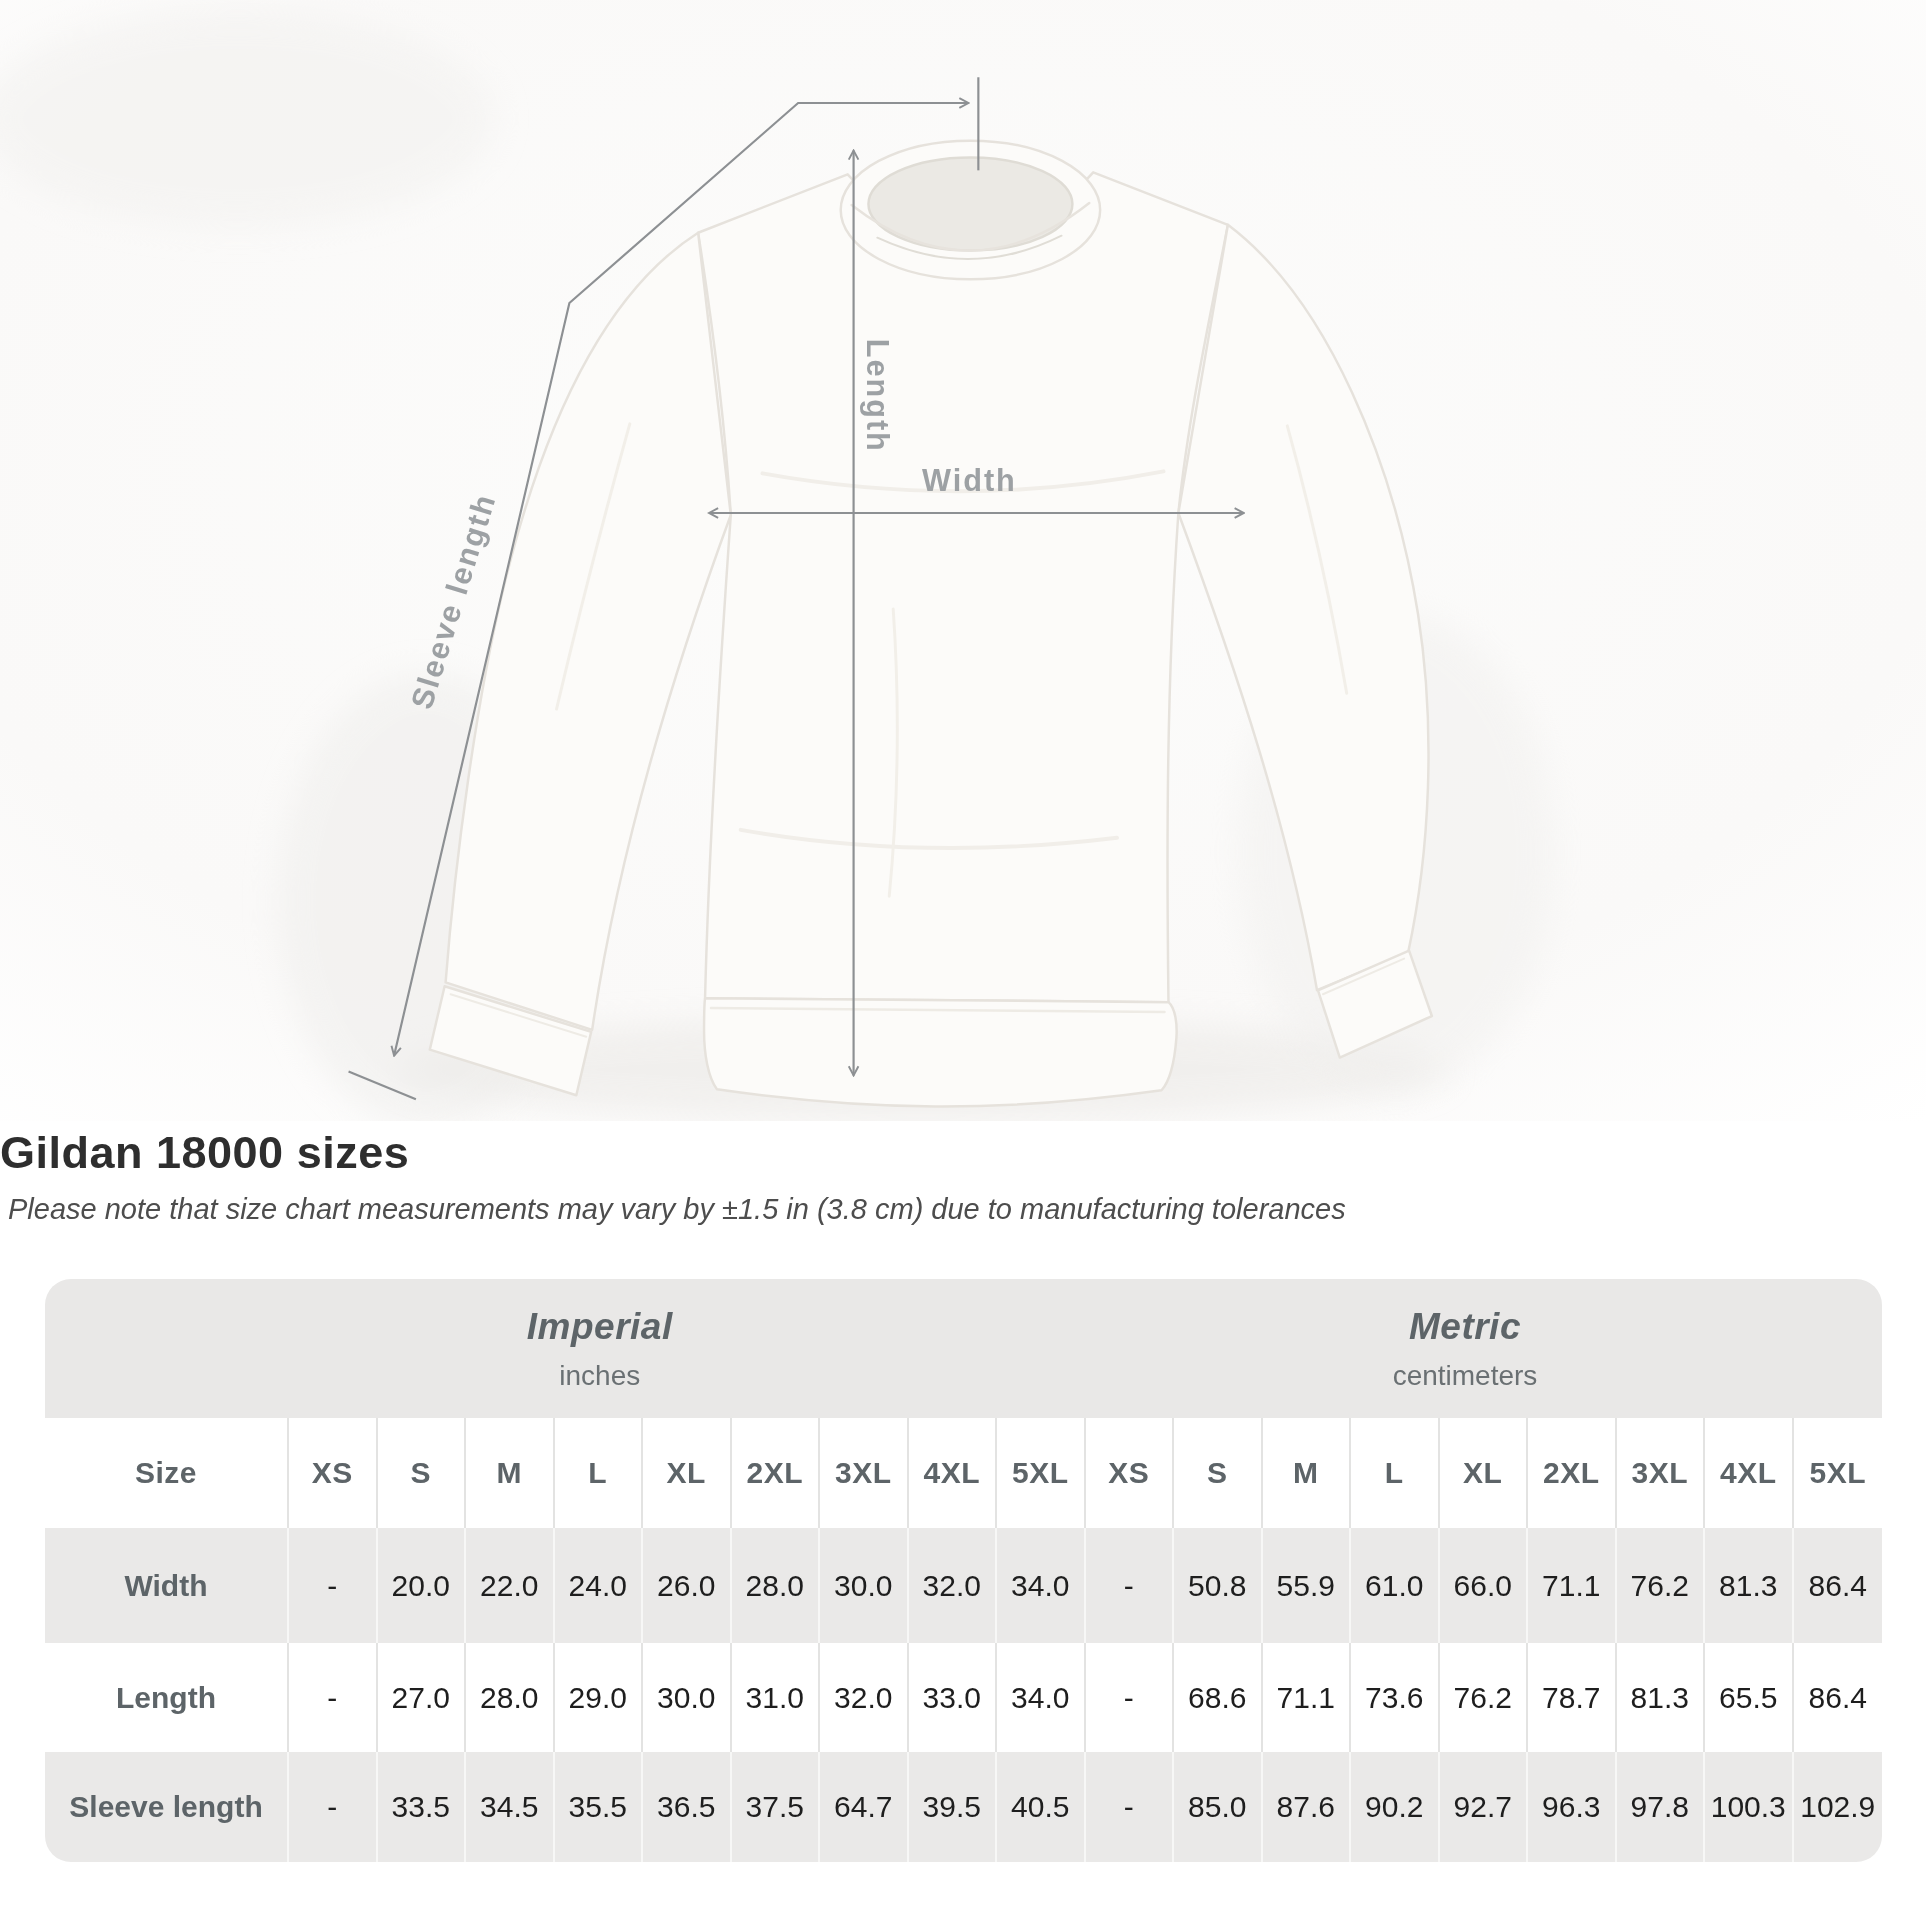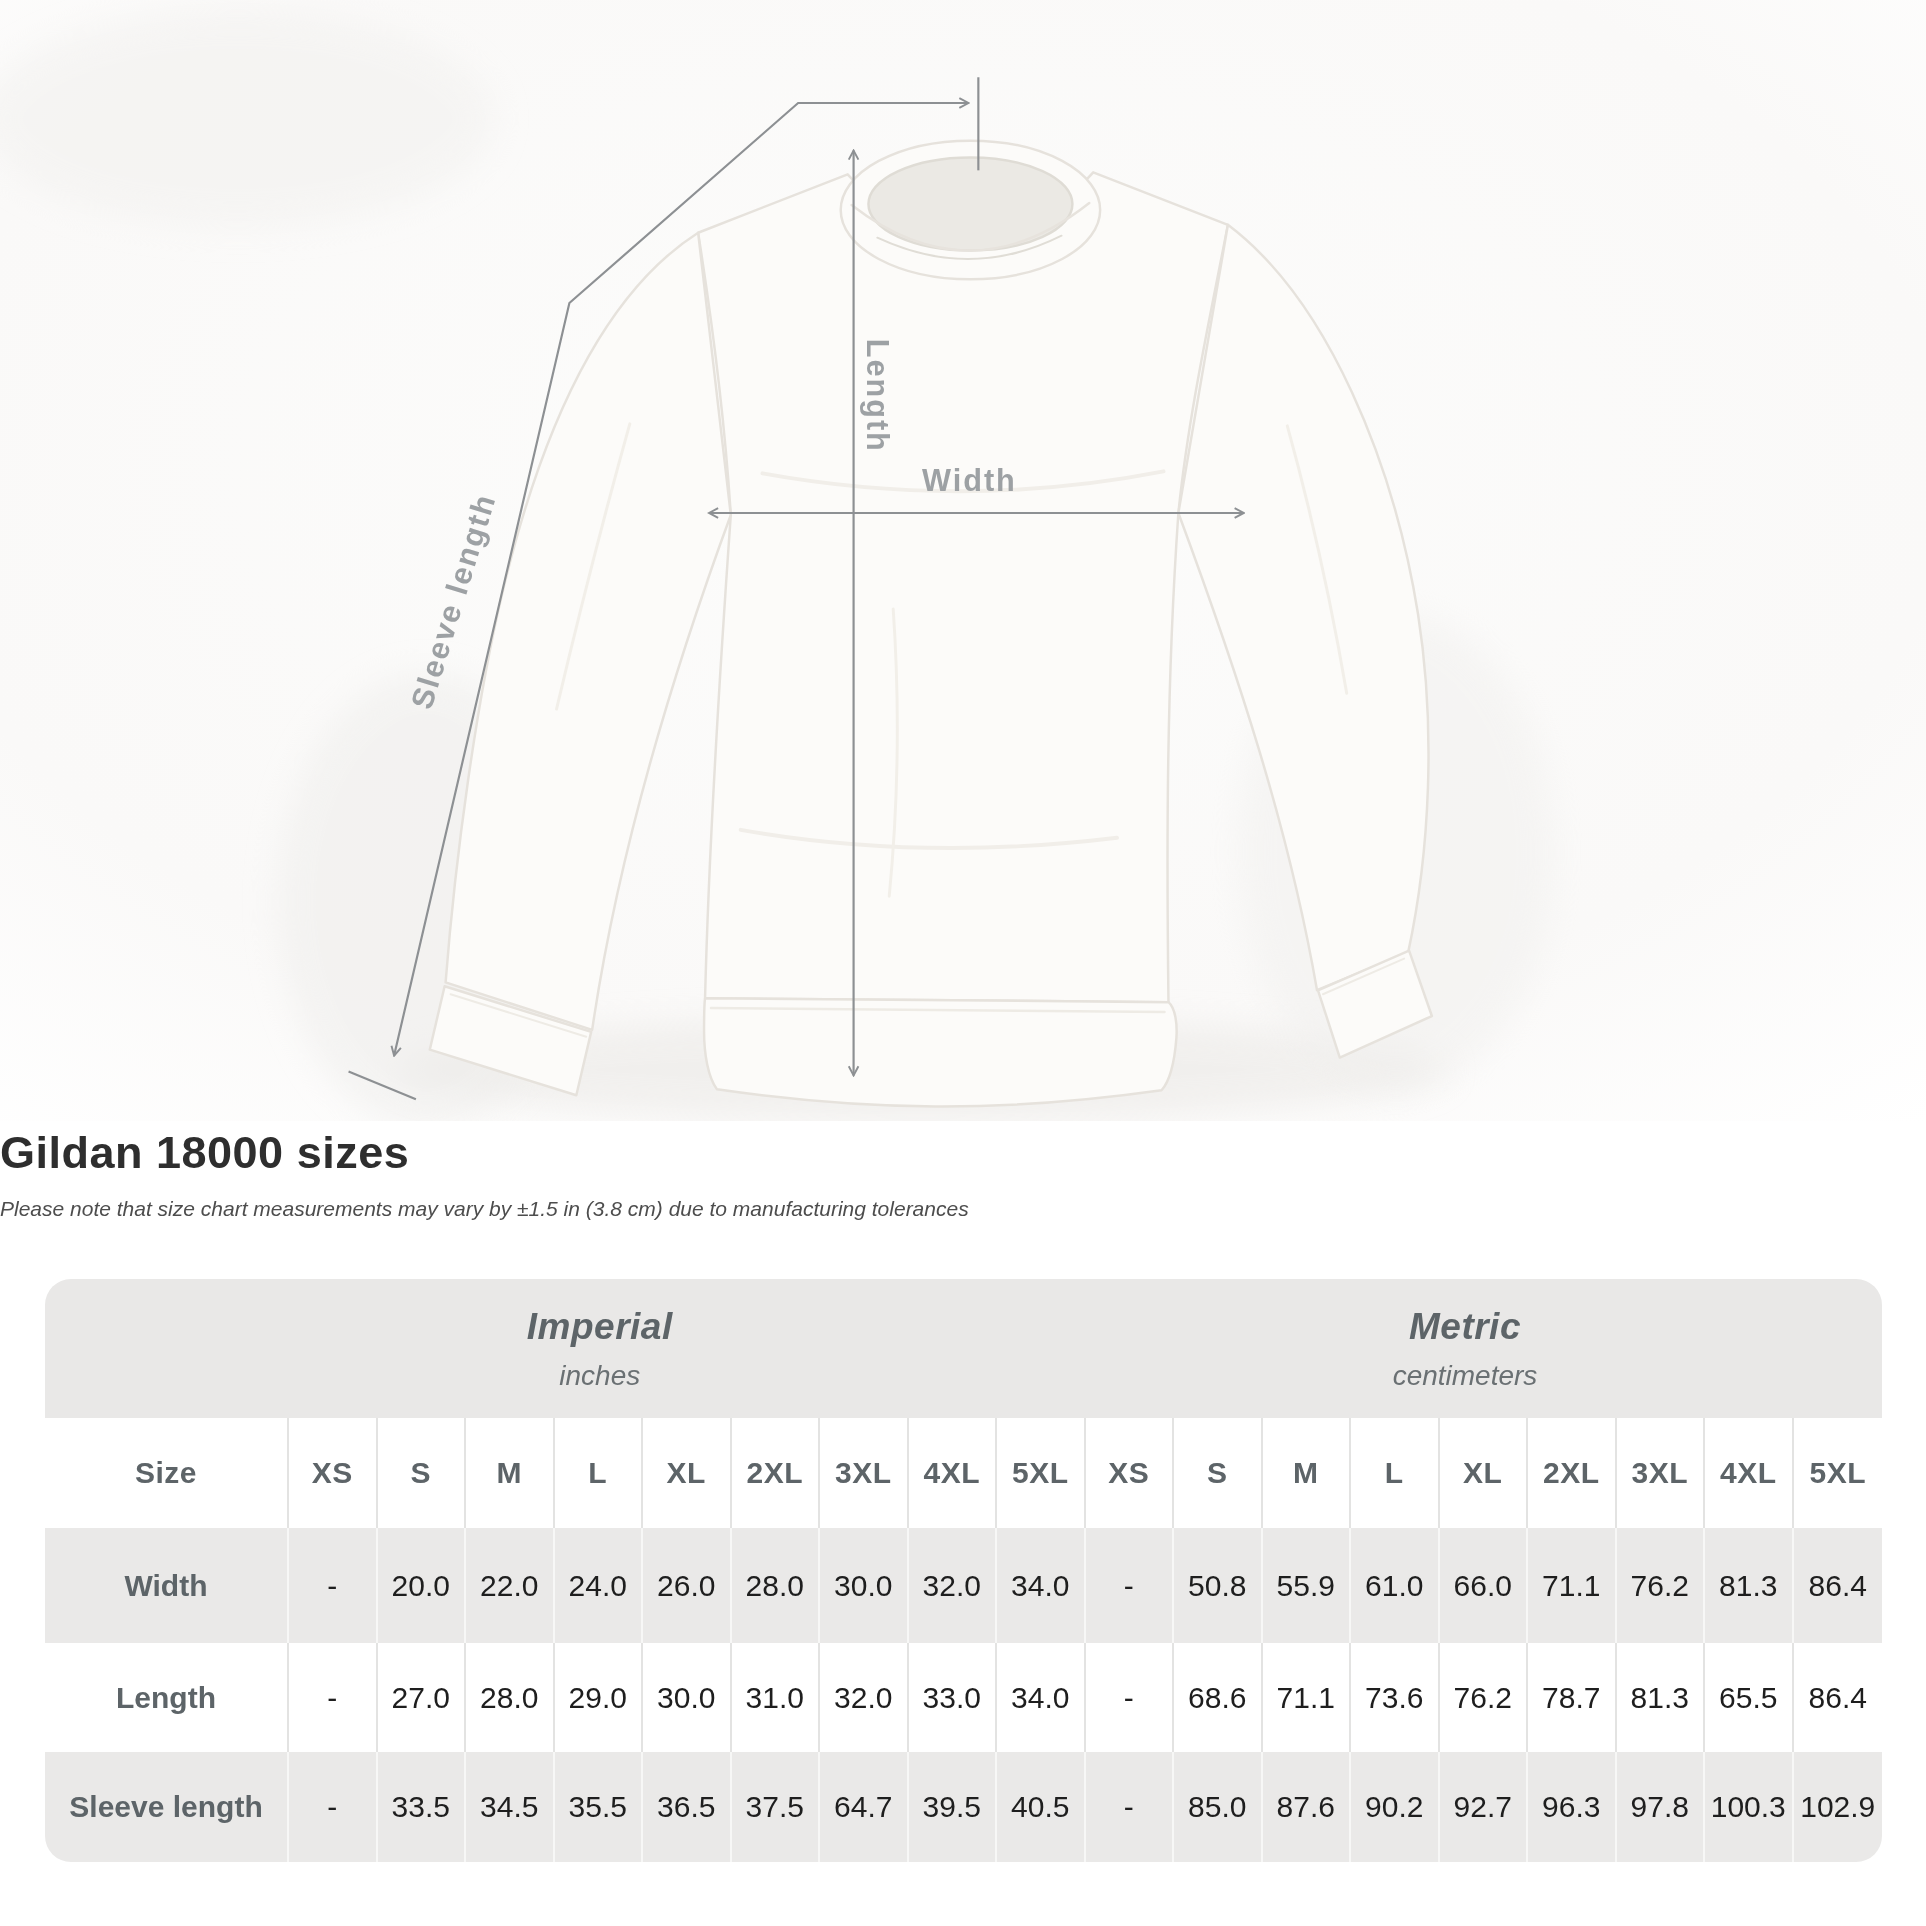--- a/index.html
+++ b/index.html
@@ -8,31 +8,31 @@
 
   
   .figure { width:1927px; height:1121px; }
   .figure svg { display:block; }
   .ann-label { font-family:"Liberation Sans", sans-serif; font-size:31px; font-weight:bold;
                fill:#9da1a4; letter-spacing:2px; }
 
   
   .title-block { margin-top:6px; }
   .title-block h1 { margin:0; font-size:45px; line-height:51px; font-weight:bold; color:#2e2e2e; letter-spacing:0.5px; }
-  .subtitle { margin:14px 0 0 0; font-size:21px; line-height:34px; font-style:italic; color:#4d4d4d; }
+  .subtitle { margin:14px 0 0 0; font-size:29px; line-height:34px; font-style:italic; color:#4d4d4d;padding-left:8px; }
 
   
   .table-wrap { margin:53px 45px 0 45px; }
   .band { position:relative; height:139px; background:#e9e8e7; border-radius:26px 26px 0 0; }
   .band-group { position:absolute; top:0; height:100%; transform:translateX(-50%);
                 display:flex; flex-direction:column; justify-content:center; align-items:center; gap:12px; }
   .band-group.pos-imperial { left:30.2%; }
   .band-group.pos-metric   { left:77.3%; }
   .band-title { font-size:37px; font-weight:bold; font-style:italic; color:#5d6468; letter-spacing:0.5px; }
-  .band-unit  { font-size:28px; font-style:italic; color:#6a7073; }
+  .band-unit  { font-size:28px; color:#6a7073; }
 
   .grid { display:grid; grid-template-columns:244px repeat(18, 1fr);
           grid-template-rows:110px 115px 109px 110px; }
   .cell { display:flex; align-items:center; justify-content:center; white-space:nowrap; }
   .cell.w { background:#ffffff; border-right:2px solid #e3e3e2; }
   .cell.g { background:#eae9e8; border-right:2px solid #f7f7f6; }
   .cell:nth-child(19n) { border-right:none; }
   .cell.head     { font-weight:bold; font-size:30px; color:#5d6468; letter-spacing:0.5px; }
   .cell.rowlabel { font-weight:bold; font-size:30px; color:#5d6468; }
   .cell.val      { font-size:30px; color:#1e1e1e; }

